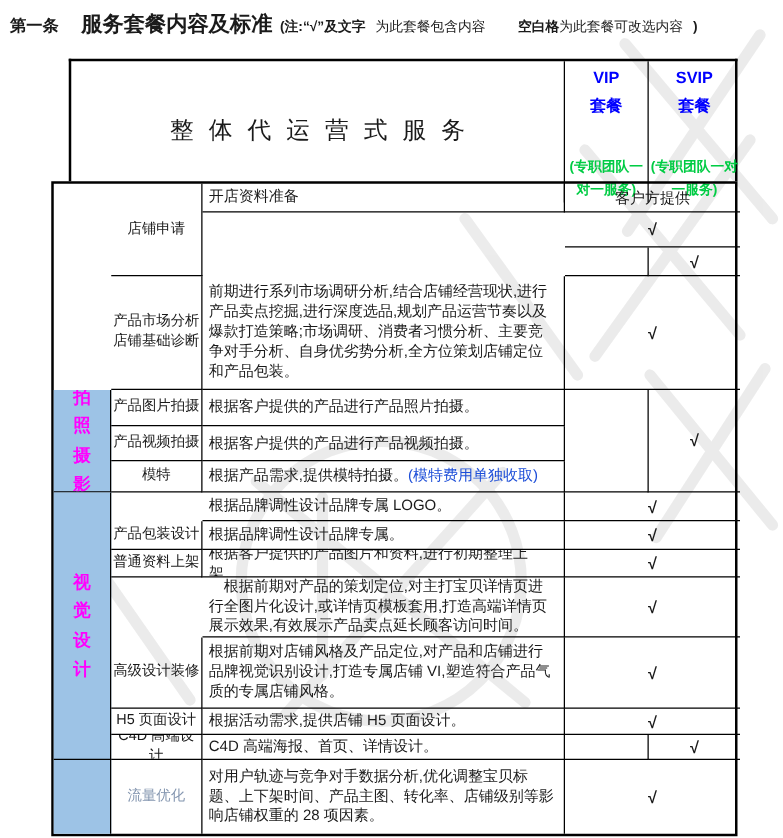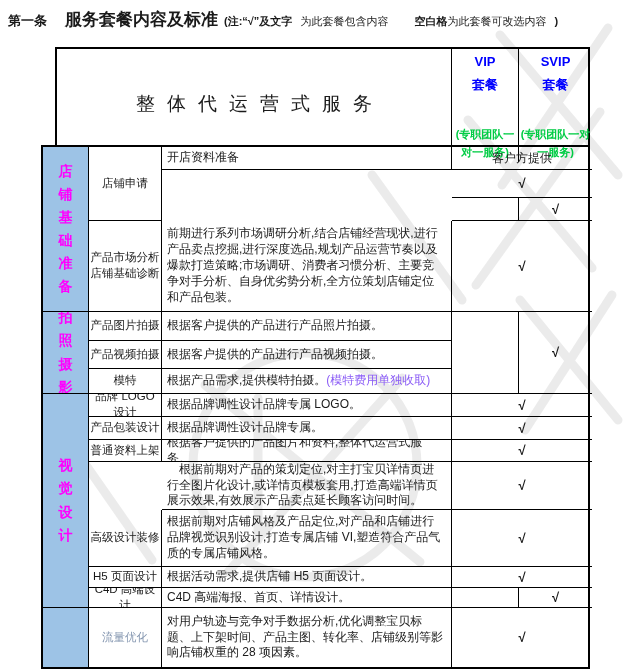--- a/index.html
+++ b/index.html
@@ -82,21 +82,21 @@
     font-size: 11.5px; line-height: 1.35; padding: 1px;
   }
   .sub.muted { color: #8496B0; }
   .desc {
     padding: 2px 5px; line-height: 1.32; text-align: left;
     display: block; 
     align-content: center;
     display: flex; flex-wrap: wrap; align-items: center;
   }
   .desc > span { display:inline; }
-  .desc .red { color: #8b5cf6; }
+  .desc .red { color: #1d4ed8; }
   .desc.indent { text-indent: 1em; }
   .mark {
     justify-content: center; text-align: center;
     font-weight: bold; font-size: 13px;
   }
   .mark.txt { font-weight: normal; font-size: 12px; }
 </style>
 </head>
 <body>
 
@@ -134,31 +134,29 @@
     </div>
     <div class="tier">
       <span class="tier-name">SVIP</span>
       <span class="tier-label">套餐</span>
       <span class="tier-note">(专职团队一对一服务)</span>
     </div>
   </div>
 
   <div class="tbody">
 
-    <div class="cell cat" style="grid-area:1/1/5/2">店铺基础准备</div>
     <div class="cell cat" style="grid-area:5/1/8/2">拍照摄影</div>
     <div class="cell cat" style="grid-area:8/1/15/2">视觉设计</div>
     <div class="cell cat eb" style="grid-area:15/1/16/2"></div>
 
     <div class="cell sub" style="grid-area:1/2/4/3">店铺申请</div>
     <div class="cell sub" style="grid-area:4/2/5/3">产品市场分析店铺基础诊断</div>
     <div class="cell sub" style="grid-area:5/2/6/3">产品图片拍摄</div>
     <div class="cell sub" style="grid-area:6/2/7/3">产品视频拍摄</div>
     <div class="cell sub" style="grid-area:7/2/8/3">模特</div>
-    <div class="cell sub" style="grid-area:8/2/9/3">品牌 LOGO 设计</div>
     <div class="cell sub" style="grid-area:9/2/10/3">产品包装设计</div>
     <div class="cell sub" style="grid-area:10/2/11/3">普通资料上架</div>
     <div class="cell sub" style="grid-area:12/2/13/3">高级设计装修</div>
     <div class="cell sub" style="grid-area:13/2/14/3">H5 页面设计</div>
     <div class="cell sub" style="grid-area:14/2/15/3">C4D 高端设计</div>
     <div class="cell sub muted eb" style="grid-area:15/2/16/3">流量优化</div>
 
     <div class="cell desc" style="grid-area:1/3/2/4">
         <span>开店资料准备</span>
       </div>
@@ -175,21 +173,21 @@
         <span>根据产品需求,提供模特拍摄。</span>
         <span class="red">(模特费用单独收取)</span>
       </div>
     <div class="cell desc" style="grid-area:8/3/9/4">
         <span>根据品牌调性设计品牌专属 LOGO。</span>
       </div>
     <div class="cell desc" style="grid-area:9/3/10/4">
         <span>根据品牌调性设计品牌专属。</span>
       </div>
     <div class="cell desc" style="grid-area:10/3/11/4">
-        <span>根据客户提供的产品图片和资料,整体代运营式服务。</span>
+        <span>根据客户提供的产品图片和资料,进行初期整理上架。</span>
       </div>
     <div class="cell desc indent" style="grid-area:11/3/12/4">
         <span>根据前期对产品的策划定位,对主打宝贝详情页进行全图片化设计,或详情页模板套用,打造高端详情页展示效果,有效展示产品卖点延长顾客访问时间。</span>
       </div>
     <div class="cell desc" style="grid-area:12/3/13/4">
         <span>根据前期对店铺风格及产品定位,对产品和店铺进行品牌视觉识别设计,打造专属店铺 VI,塑造符合产品气质的专属店铺风格。</span>
       </div>
     <div class="cell desc" style="grid-area:13/3/14/4">
         <span>根据活动需求,提供店铺 H5 页面设计。</span>
       </div>

